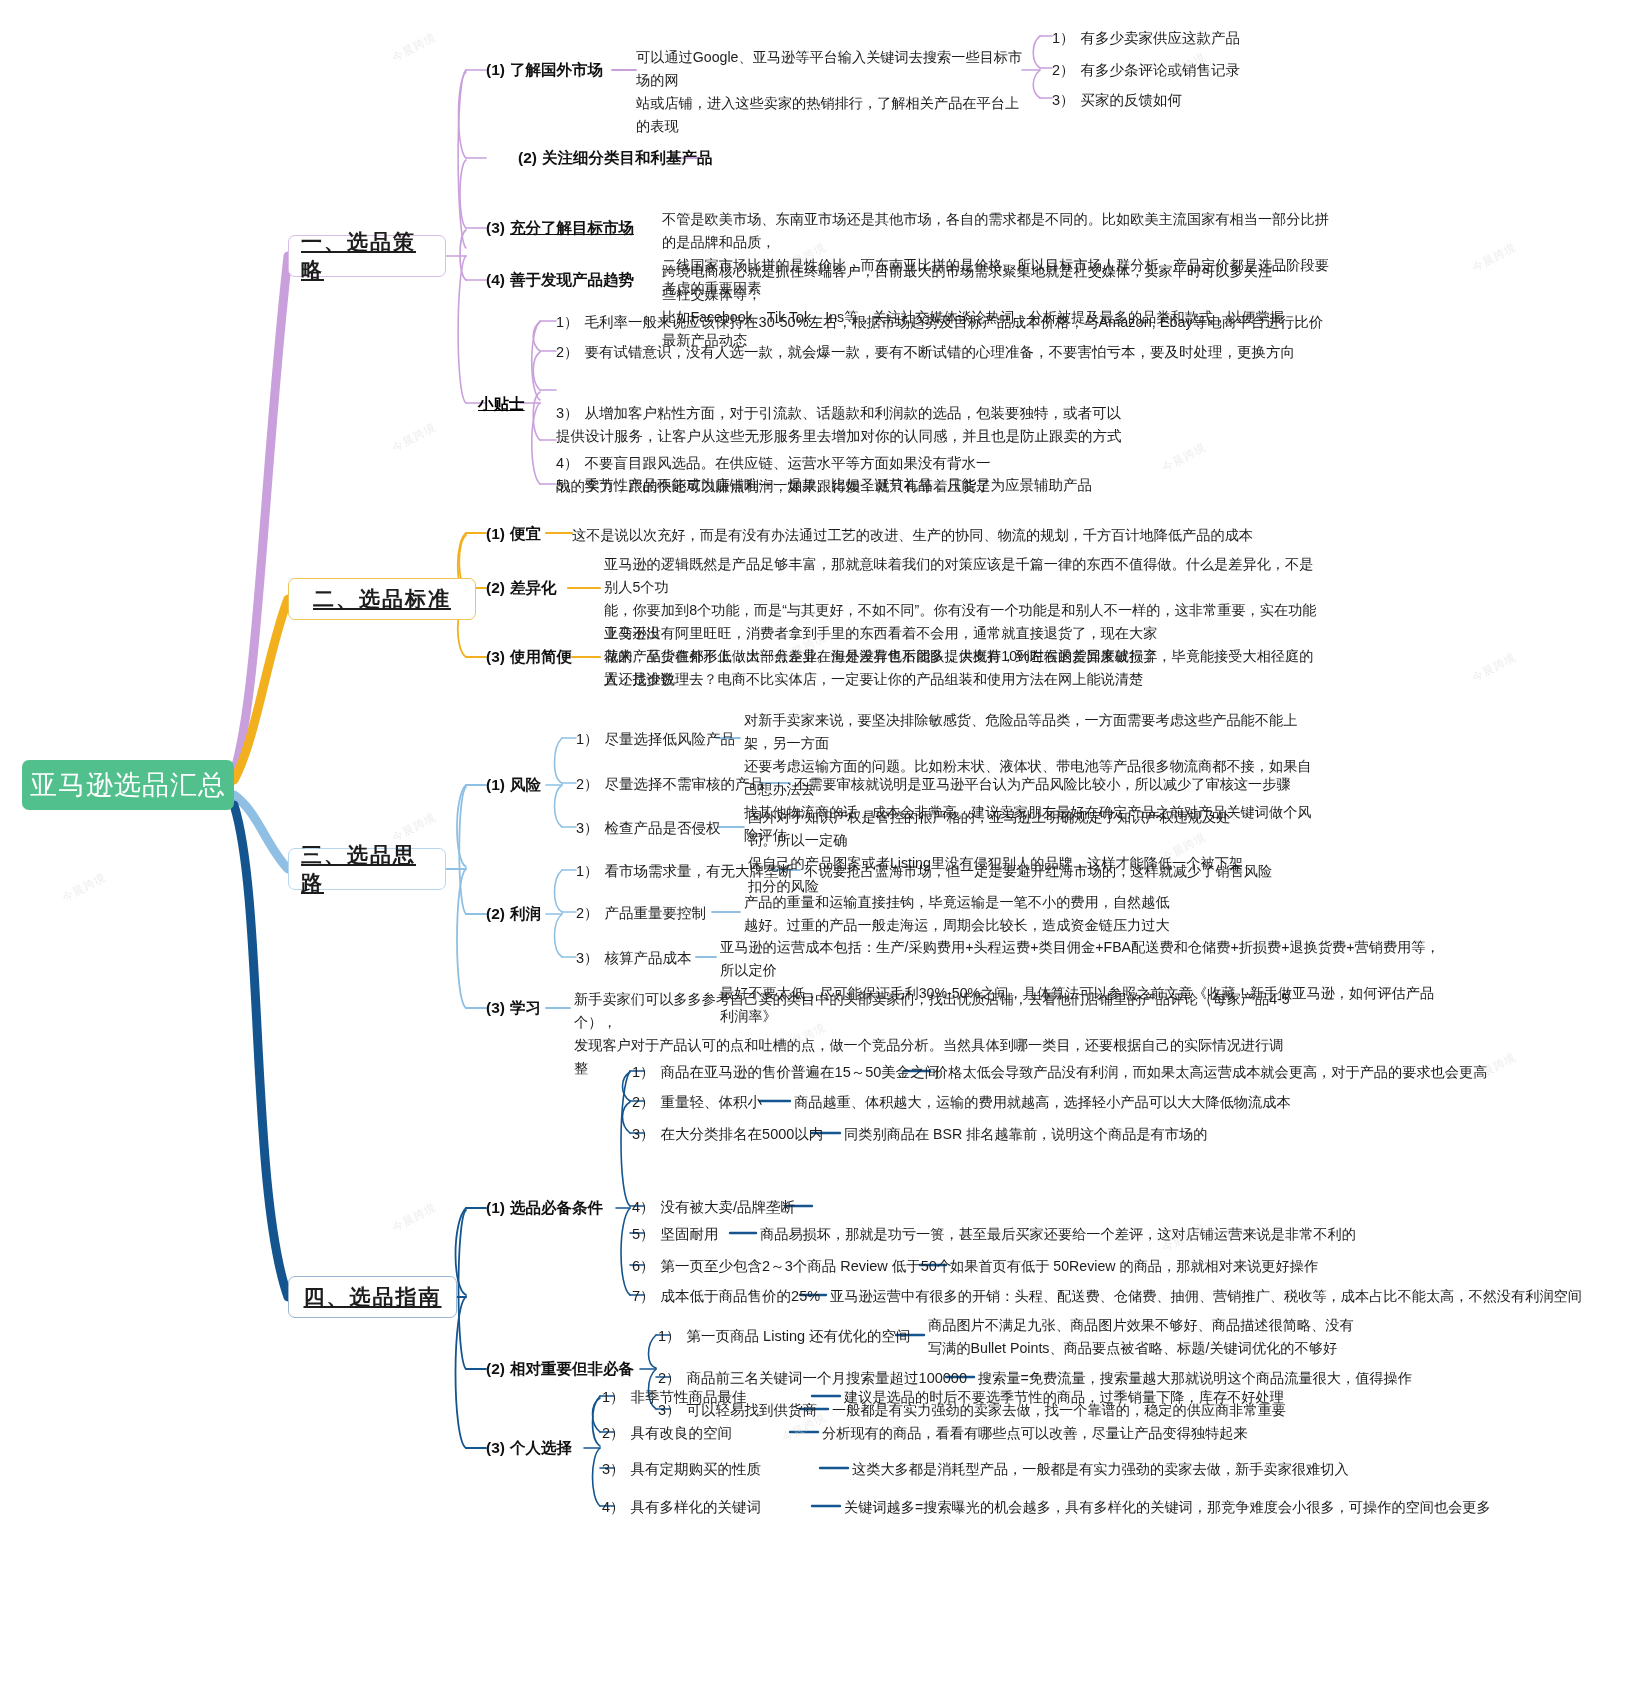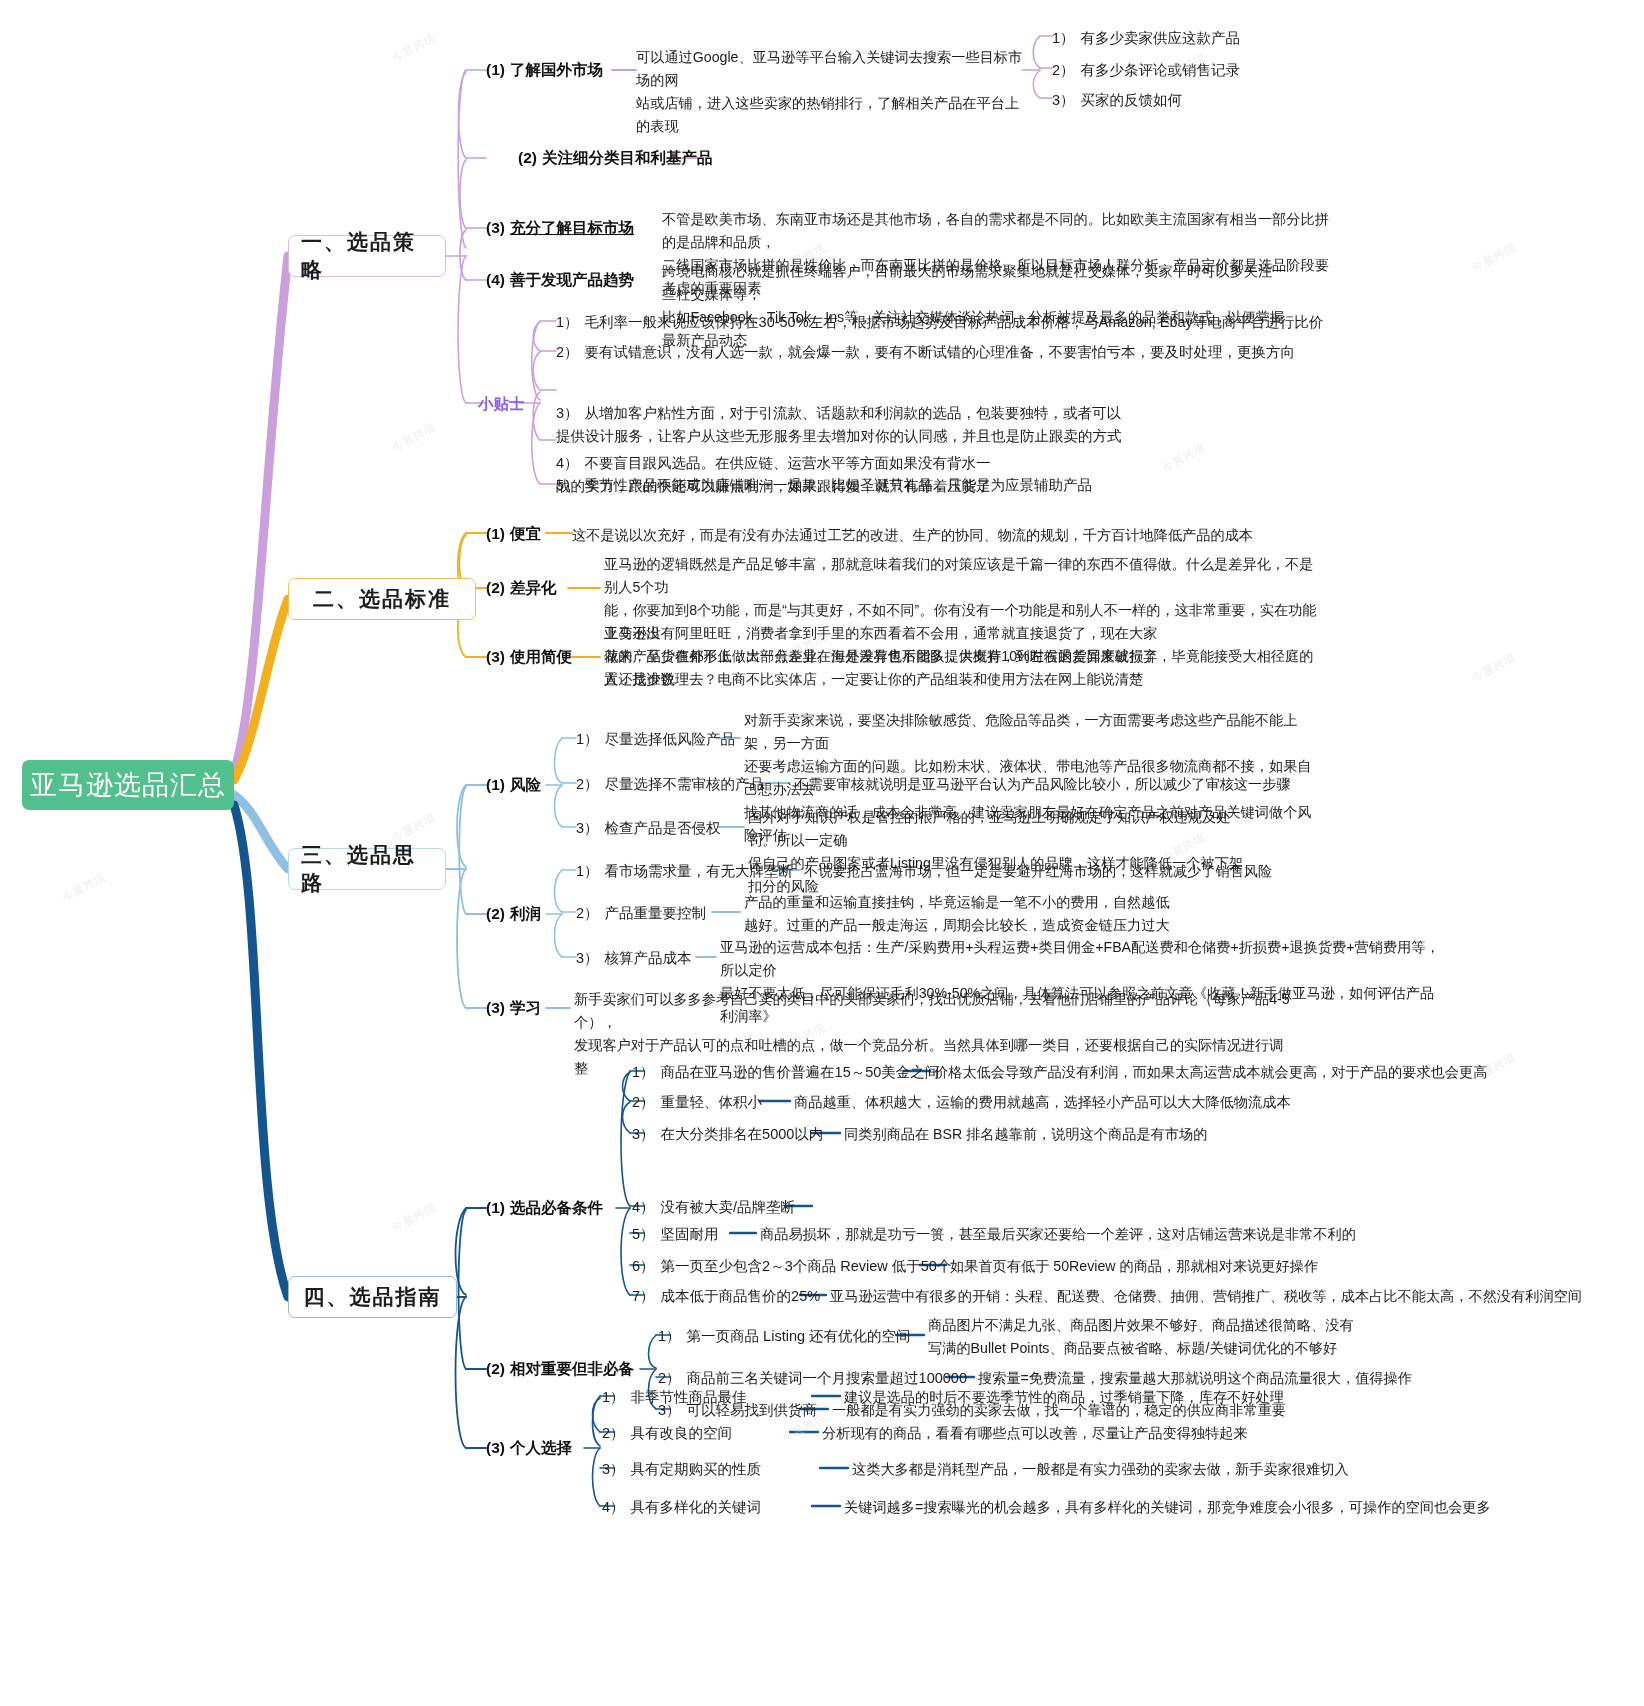--- a/index.html
+++ b/index.html
@@ -37,42 +37,44 @@
     border:1.6px solid #cfcfcf;
     border-radius:7px;
     background:#fff;
     display:flex;align-items:center;justify-content:center;
     font-weight:bold;
     font-size:21px;
     letter-spacing:2px;
     color:#1d1d1d;
     padding:8px 12px;
     box-sizing:border-box;
+    text-decoration:underline;
   }
   .b1{left:288px;top:235px;width:158px;height:42px;border-color:#d7bde8;}
   .b2{left:288px;top:578px;width:188px;height:42px;border-color:#f0c453;}
   .b3{left:288px;top:848px;width:158px;height:42px;border-color:#b8d7ee;}
   .b4{left:288px;top:1276px;width:169px;height:42px;border-color:#9bb7d2;}
 
   
   .lv2{
     position:absolute;
     font-weight:bold;
     font-size:15.5px;
     color:#111;
     white-space:nowrap;
     line-height:1.25;
   }
   .lv2 .num{display:inline-block;margin-right:5px;font-weight:bold;}
   .tip{
     position:absolute;
     font-weight:bold;
     font-size:15.5px;
-    color:#8b5cf6;
+    color:#000000;
     white-space:nowrap;
+    text-decoration:underline;
   }
 
   
   .lv3{
     position:absolute;
     font-size:14.5px;
     color:#1c1c1c;
     white-space:nowrap;
     line-height:1.55;
   }

